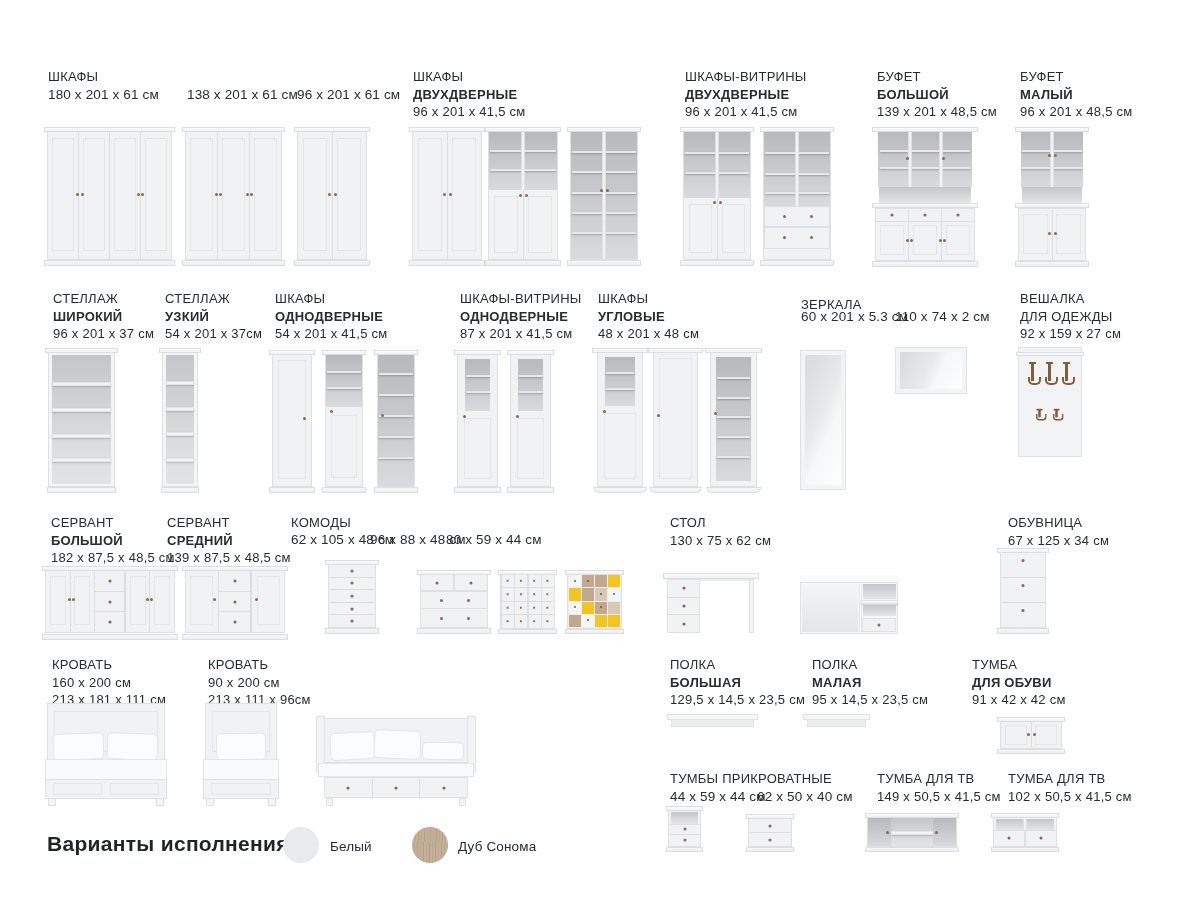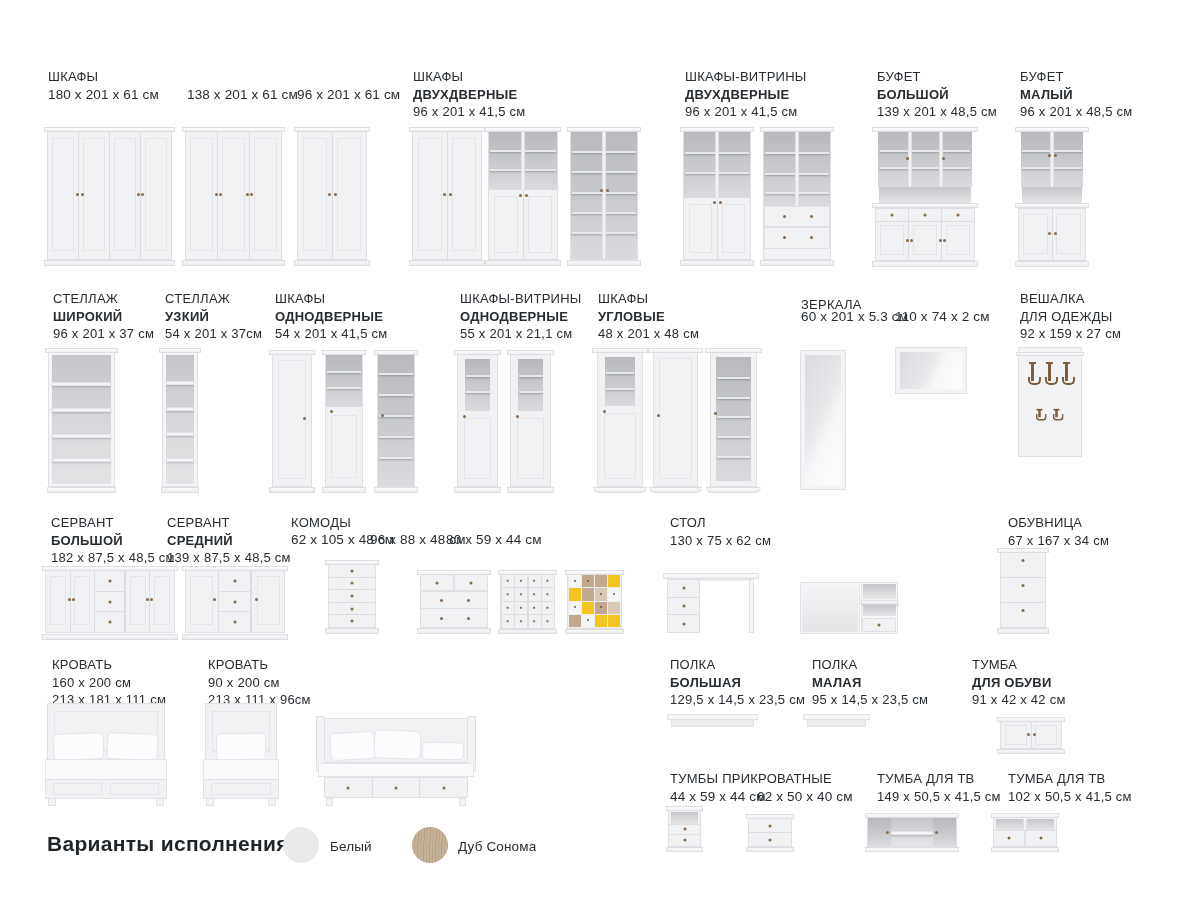--- a/index.html
+++ b/index.html
@@ -337,21 +337,21 @@
       <div>54 x 201 x 37см</div>
   </div>
   <div class="lbl" style="left:275px;top:290px">
     <div>ШКАФЫ</div>
       <div class="b">ОДНОДВЕРНЫЕ</div>
       <div>54 x 201 x 41,5 см</div>
   </div>
   <div class="lbl" style="left:460px;top:290px">
     <div>ШКАФЫ-ВИТРИНЫ</div>
       <div class="b">ОДНОДВЕРНЫЕ</div>
-      <div>55 x 201 x 21,1 см</div>
+      <div>87 x 201 x 41,5 см</div>
   </div>
   <div class="lbl" style="left:598px;top:290px">
     <div>ШКАФЫ</div>
       <div class="b">УГЛОВЫЕ</div>
       <div>48 x 201 x 48 см</div>
   </div>
   <div class="lbl" style="left:801px;top:296px">
       <div>ЗЕРКАЛА</div>
     </div>
   <div class="dim" style="left:801px;top:308px">60 x 201 x 5.3 см</div>
@@ -520,21 +520,21 @@
     </div>
   <div class="dim" style="left:291px;top:531px">62 x 105 x 48 см</div>
   <div class="dim" style="left:370px;top:531px">96 x 88 x 48 см</div>
   <div class="dim" style="left:446px;top:531px">80 x 59 x 44 см</div>
   <div class="lbl" style="left:670px;top:514px">
     <div>СТОЛ</div>
       <div>130 x 75 x 62 см</div>
   </div>
   <div class="lbl" style="left:1008px;top:514px">
     <div>ОБУВНИЦА</div>
-      <div>67 x 167 x 34 см</div>
+      <div>67 x 125 x 34 см</div>
   </div>
 
   <div class="f" style="left:45px;top:566px;width:130px;height:74px">
     <div class="cr"></div>
     <div class="bd" style="top:4px;bottom:7px">
       <div class="drs" style="top:0;bottom:0">
         <div class="dr">
             <i class="pn" style="left:16%;right:16%;top:9%;bottom:12%"></i>
           </div>
         <div class="dr">

